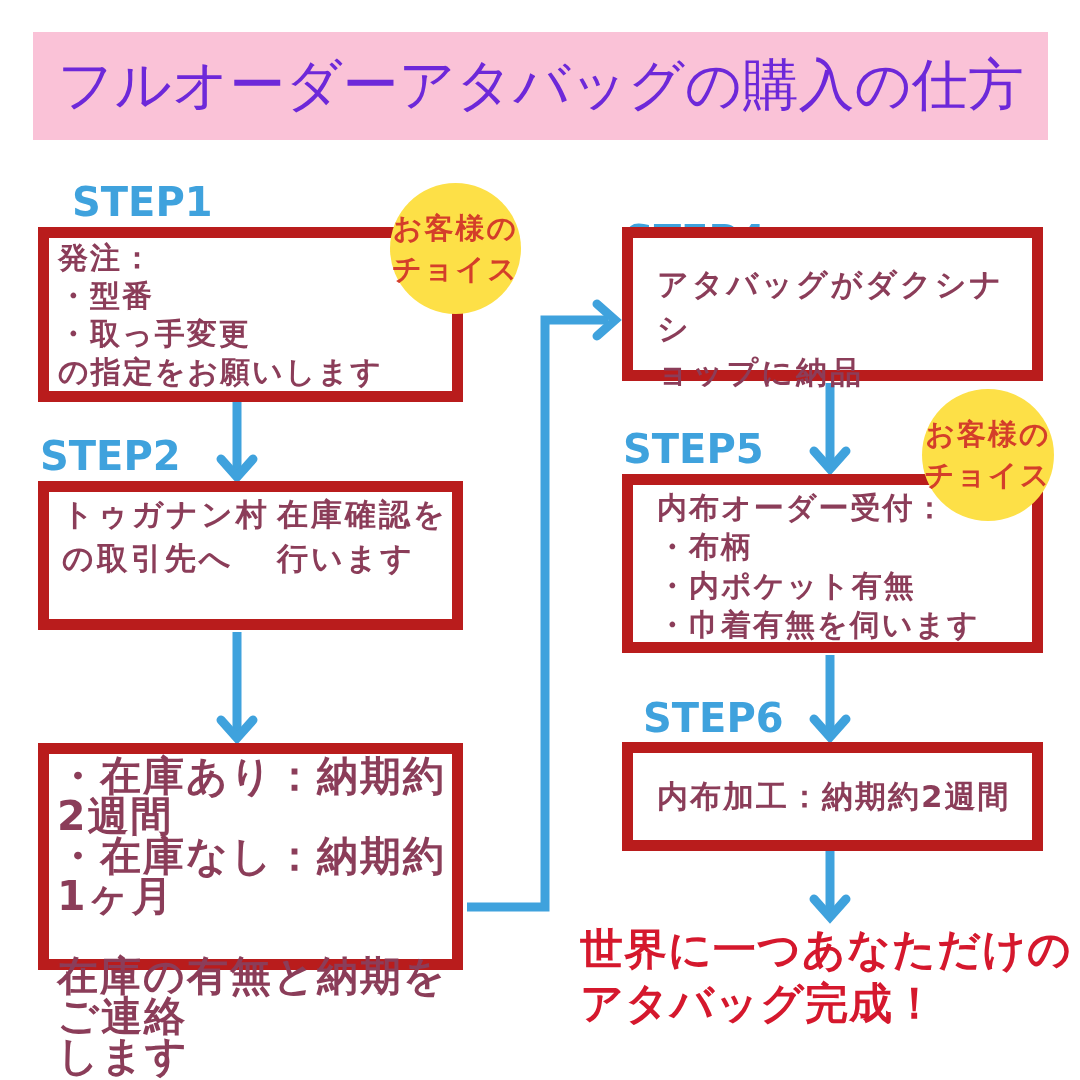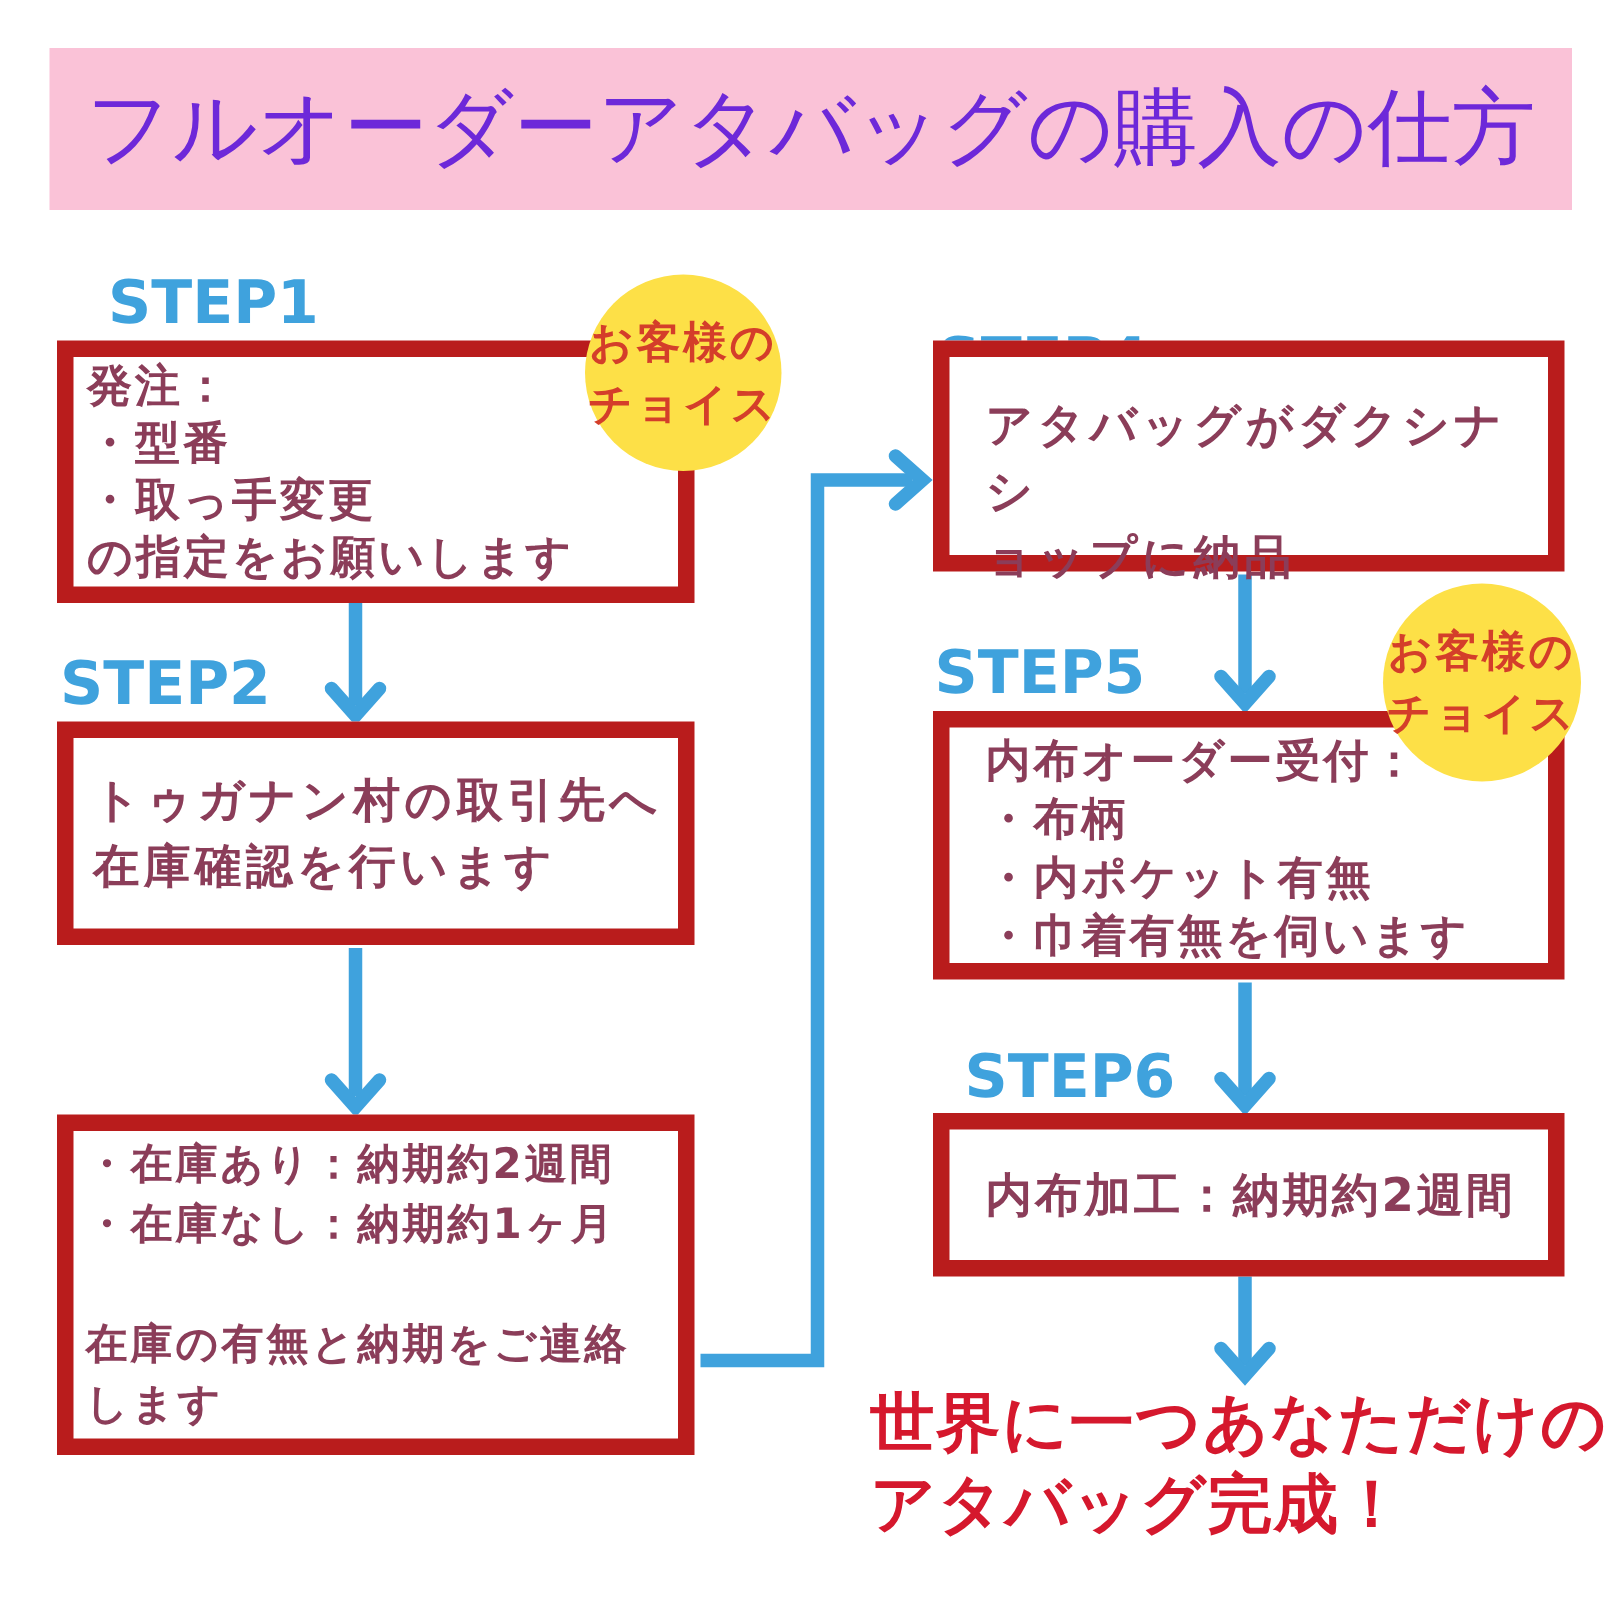--- a/index.html
+++ b/index.html
@@ -23,22 +23,22 @@
   .lbl3{left:40px;top:696px;}
   .lbl4{left:625px;top:180px;margin-top:38px;}
   .lbl5{left:623px;top:427px;}
   .lbl6{left:643px;top:696px;}
   .step-box{
     position:absolute;box-sizing:border-box;border:11px solid #b91c1c;background:#ffffff;
     color:#8B3D59;font-weight:bold;
   }
   .bline:empty::before{content:"\00a0";}
   .box1{left:38px;top:227px;width:425px;height:175px;font-size:30px;line-height:38px;padding:1px 6px 0 9px;letter-spacing:2px;}
-  .box2{left:38px;top:481px;width:425px;height:149px;font-size:31px;line-height:44px;padding-left:13px;letter-spacing:3px;display:flex;flex-direction:column;justify-content:center;}
-  .box3{left:38px;top:743px;width:425px;height:227px;font-size:28px;line-height:40px;padding:2px 4px 0 8px;letter-spacing:2px;}
+  .box2{left:38px;top:481px;width:425px;height:149px;font-size:31px;line-height:44px;padding-left:13px;letter-spacing:3px;display:flex;justify-content:center;}
+  .box3{left:38px;top:743px;width:425px;height:227px;font-size:41px;line-height:40px;padding:2px 4px 0 8px;letter-spacing:2px;}
   .box4{left:622px;top:227px;width:421px;height:154px;font-size:31px;line-height:44px;padding:24px 6px 0 24px;letter-spacing:3px;}
   .box5{left:622px;top:474px;width:421px;height:179px;font-size:30px;line-height:39px;padding:3px 4px 0 24px;letter-spacing:2px;}
   .box6{left:622px;top:742px;width:421px;height:109px;font-size:31px;letter-spacing:2px;padding-left:24px;display:flex;align-items:center;}
   .badge{
     position:absolute;background:#fde047;border-radius:50%;
     display:flex;flex-direction:column;align-items:center;justify-content:center;
     color:#D43E2A;font-size:29px;font-weight:bold;line-height:41px;letter-spacing:2px;
     text-align:center;
   }
   .badge1{left:390px;top:183px;width:131px;height:131px;}

